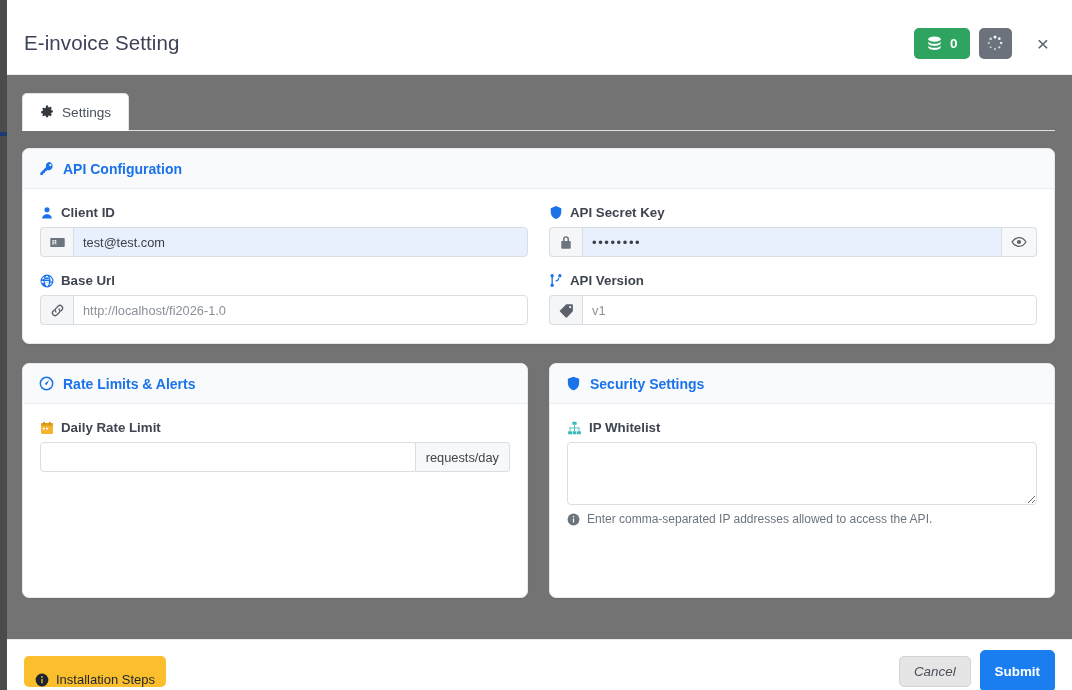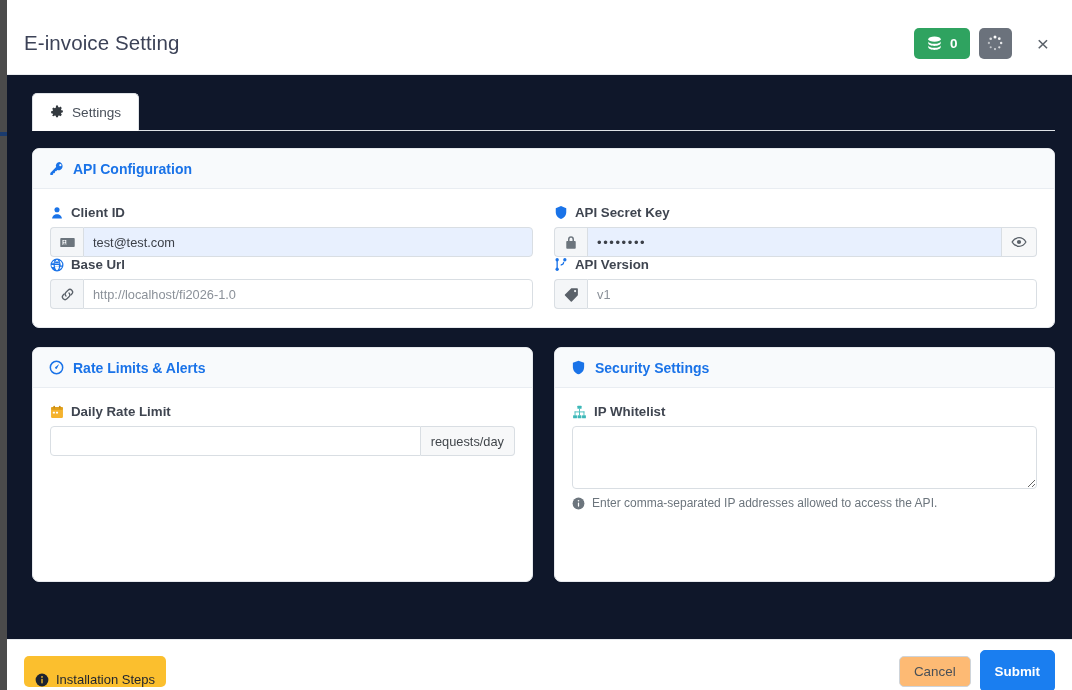--- a/index.html
+++ b/index.html
@@ -63,23 +63,23 @@
   .close-btn {
     background: transparent; border: none;
     font-size: 21px; line-height: 1; color: #5a6169;
     cursor: pointer; padding: 4px 6px; margin-left: 10px;
     font-family: "Liberation Sans", sans-serif;
   }
 
   
   .modal-body {
     flex: 1 1 auto;
-    padding: 18px 17px 0 25px;
+    padding: 18px 17px 0 15px;
     overflow: hidden;
-    background: #0f172a;
+    background: #737373;
   }
 
   
   .tab-bar {
     display: flex; align-items: flex-end;
     border-bottom: 1px solid #dee2e6;
     height: 38px;
     margin-bottom: 17px;
   }
   .tab {
@@ -212,25 +212,26 @@
   .btn-install {
     background: #fbbf2e; color: #1d2330;
     border: none; border-radius: 5px;
     height: 31px; padding: 0 11px;
     display: flex; align-items: flex-end; gap: 7px;
     font-size: 13px; cursor: pointer;
     font-family: "Liberation Sans", sans-serif;
   }
   .footer-right { margin-left: auto; display: flex; gap: 9px; align-items: center; }
   .btn-cancel {
-    background: #fdba74; color: #495057;
+    background: #e5e5e5; color: #495057;
     border: 1px solid #ced4da; border-radius: 5px;
     height: 31px; padding: 0 14px;
     font-size: 13.4px; cursor: pointer;
     font-family: "Liberation Sans", sans-serif;
+    font-style: italic;
   }
   .btn-submit {
     background: #1a7ef0; color: #fff;
     border: 1px solid #1a7ef0; border-radius: 5px;
     height: 42px; padding: 0 14px;
     font-size: 13.4px; font-weight: 700; cursor: pointer;
     font-family: "Liberation Sans", sans-serif;
   }
   svg { display: block; }
 </style>
@@ -342,21 +343,21 @@
                   <svg width="16" height="14" viewBox="0 0 16 14" fill="none" stroke="#5a6169" stroke-width="1.25">
                     <path d="M1.1 7S3.6 2.7 8 2.7 14.9 7 14.9 7 12.4 11.3 8 11.3 1.1 7 1.1 7z"></path>
                     <circle cx="8" cy="7" r="2.1" fill="#5a6169" stroke="none"></circle>
                   </svg>
                 </span>
               </span>
             </div>
           </div>
         </div>
 
-        <div class="row2 field-row" style="">
+        <div class="row2 field-row" style="margin-top:16px;">
 
           <div class="col">
             <div class="field-label">
               <span>
                 <svg width="14" height="14" viewBox="0 0 16 16" fill="#1a73e8">
                   <path d="M8 .6a7.4 7.4 0 1 0 0 14.8A7.4 7.4 0 0 0 8 .6zm0 1.5c.9 0 1.9 1.5 2.35 3.9H5.65C6.1 3.6 7.1 2.1 8 2.1zM4.1 6h-1.9A5.95 5.95 0 0 1 5.3 2.9 11 11 0 0 0 4.1 6zm-.3 2h-1.6a5.9 5.9 0 0 1 0-.1zm.3 0a12 12 0 0 0 .3 2.4H2.2A5.9 5.9 0 0 1 1.7 8zm1.35 0h4.7a10.6 10.6 0 0 1-.3 2.4H5.75A10.6 10.6 0 0 1 5.45 8zm0-1.5A10.6 10.6 0 0 1 5.75 4.1h4.5A10.6 10.6 0 0 1 10.55 6.5zM8 13.9c-.9 0-1.9-1.5-2.35-3.9h4.7C9.9 12.4 8.9 13.9 8 13.9zm2.7-.9A11 11 0 0 0 11.9 10h1.9a5.95 5.95 0 0 1-3.1 3zM12.2 8.5a12 12 0 0 0-.3-2.4h1.9a5.9 5.9 0 0 1 0 2.4zM11.9 6a11 11 0 0 0-1.2-3.1A5.95 5.95 0 0 1 13.8 6z"></path>
                 </svg>
               </span>
               <span>Base Url</span>
             </div>

